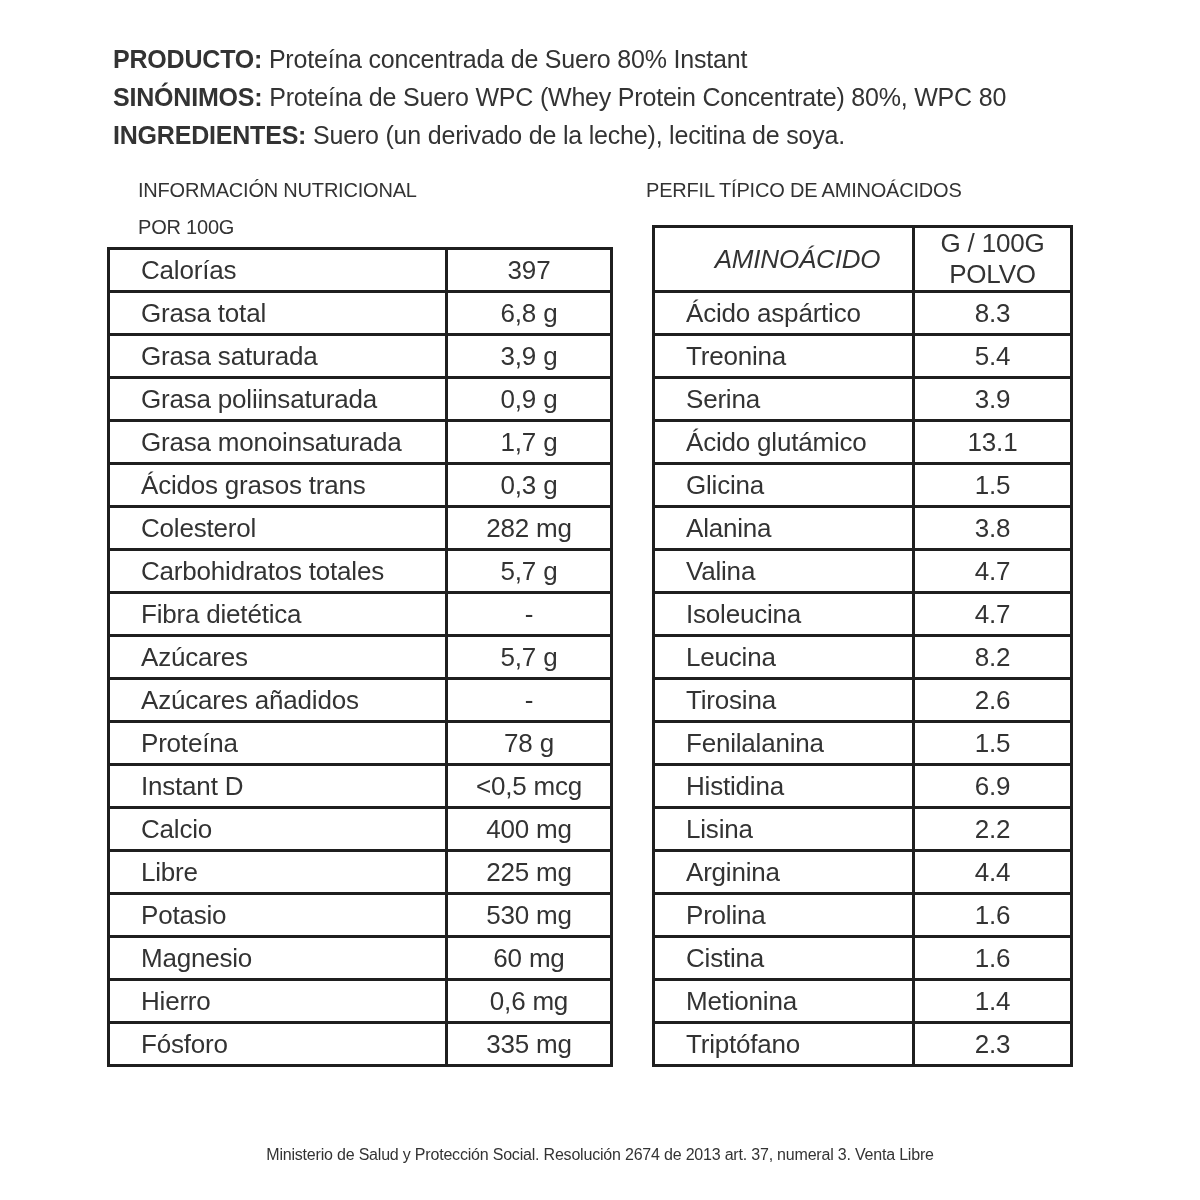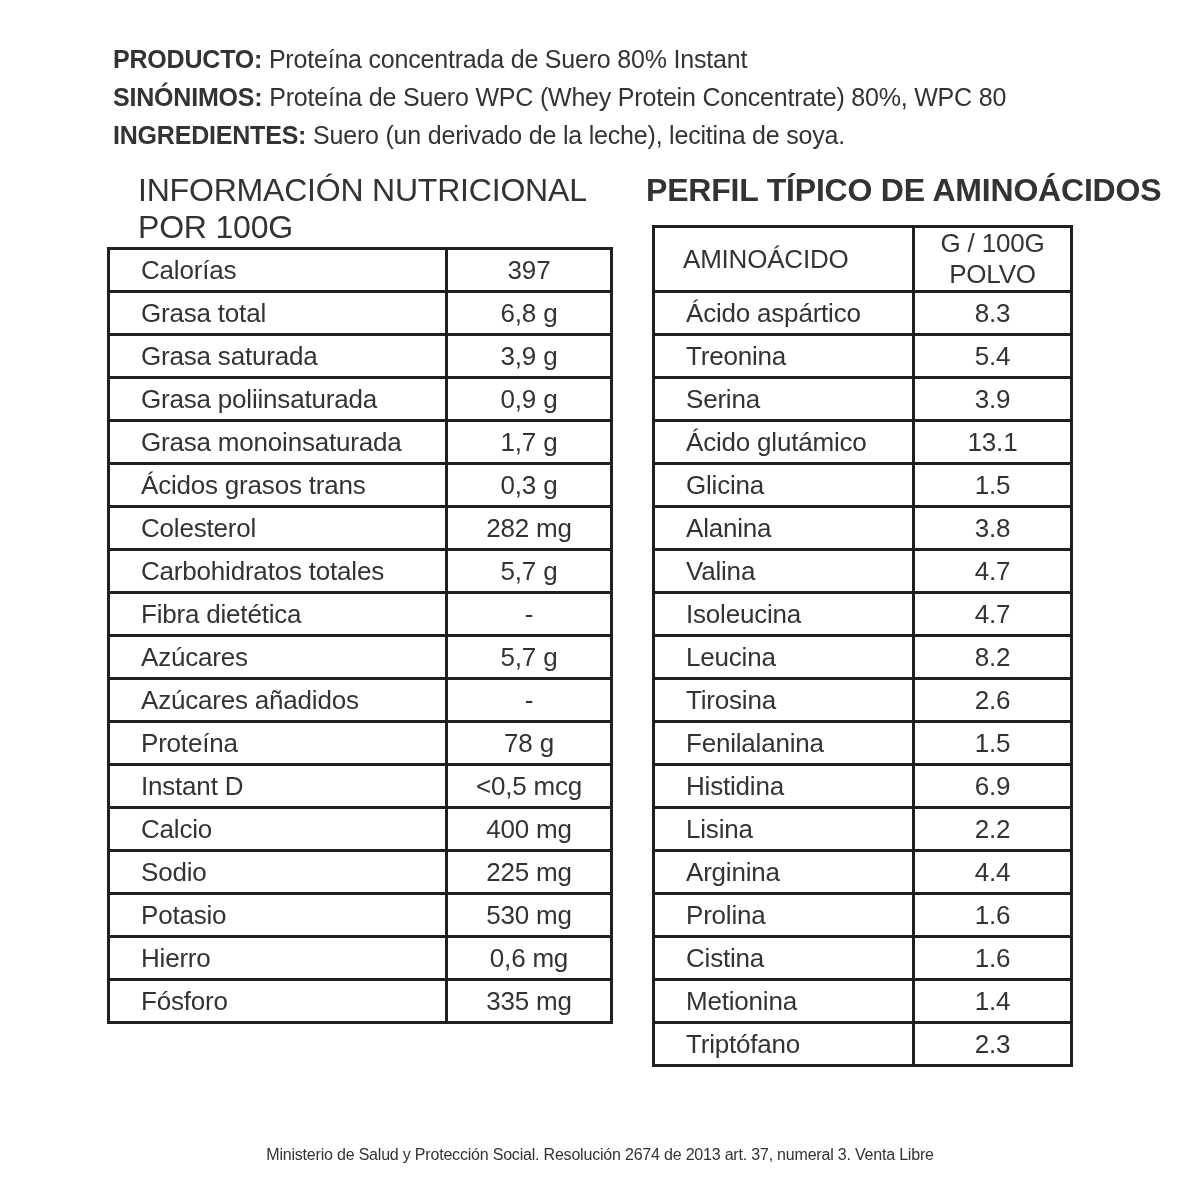--- a/index.html
+++ b/index.html
@@ -33,27 +33,27 @@
     line-height:38px;
     letter-spacing:-0.2px;
     white-space:nowrap;
   }
   .hline b{font-weight:700;}
   
   .col{position:absolute;top:172px;}
   .col-left{left:107px;width:506px;}
   .col-right{left:652px;width:421px;}
   .table-title{
-    font-size:32px;
+    font-size:20px;
     font-weight:400;
     line-height:37px;
     letter-spacing:-0.2px;
   }
   .nutrition-title{margin:0 0 1px 31px;}
-  .amino-title{margin:0 16px 16px -6px;white-space:nowrap;font-weight:bold;}
+  .amino-title{margin:0 16px 16px -6px;white-space:nowrap;}
   .title-line{display:block;}
   
   .data-table{
     border-collapse:collapse;
     width:100%;
     table-layout:fixed;
     background:var(--bg);
   }
   .data-table td,.data-table th{
     border:3px solid var(--border);
@@ -63,21 +63,21 @@
     letter-spacing:-0.2px;
     overflow:hidden;
     white-space:nowrap;
   }
   .data-table td{height:43px;}
   .cell-label{text-align:left;padding-left:31px;}
   .cell-value{text-align:center;}
   .nutrition-table .cell-value{width:165px;}
   .amino-table .cell-value{width:158px;text-align:center;}
   .amino-table thead th{height:62px;}
-  .th-amino{text-align:left;padding-left:28px;}
+  .th-amino{text-align:center;padding-left:28px;font-style:italic;}
   .th-value{width:158px;text-align:center;}
   .th-value .title-line{line-height:31px;}
   
   .page-footer{
     position:absolute;
     left:0;top:1146px;
     width:1200px;
     text-align:center;
     font-size:16px;
     letter-spacing:-0.2px;
@@ -152,26 +152,30 @@
         </tr>
           <tr>
           <td class="cell-label">Instant D</td>
           <td class="cell-value">&lt;0,5 mcg</td>
         </tr>
           <tr>
           <td class="cell-label">Calcio</td>
           <td class="cell-value">400 mg</td>
         </tr>
           <tr>
-          <td class="cell-label">Sodio</td>
+          <td class="cell-label">Libre</td>
           <td class="cell-value">225 mg</td>
         </tr>
           <tr>
           <td class="cell-label">Potasio</td>
           <td class="cell-value">530 mg</td>
+        </tr>
+          <tr>
+          <td class="cell-label">Magnesio</td>
+          <td class="cell-value">60 mg</td>
         </tr>
           <tr>
           <td class="cell-label">Hierro</td>
           <td class="cell-value">0,6 mg</td>
         </tr>
           <tr>
           <td class="cell-label">Fósforo</td>
           <td class="cell-value">335 mg</td>
         </tr>
         </tbody>

